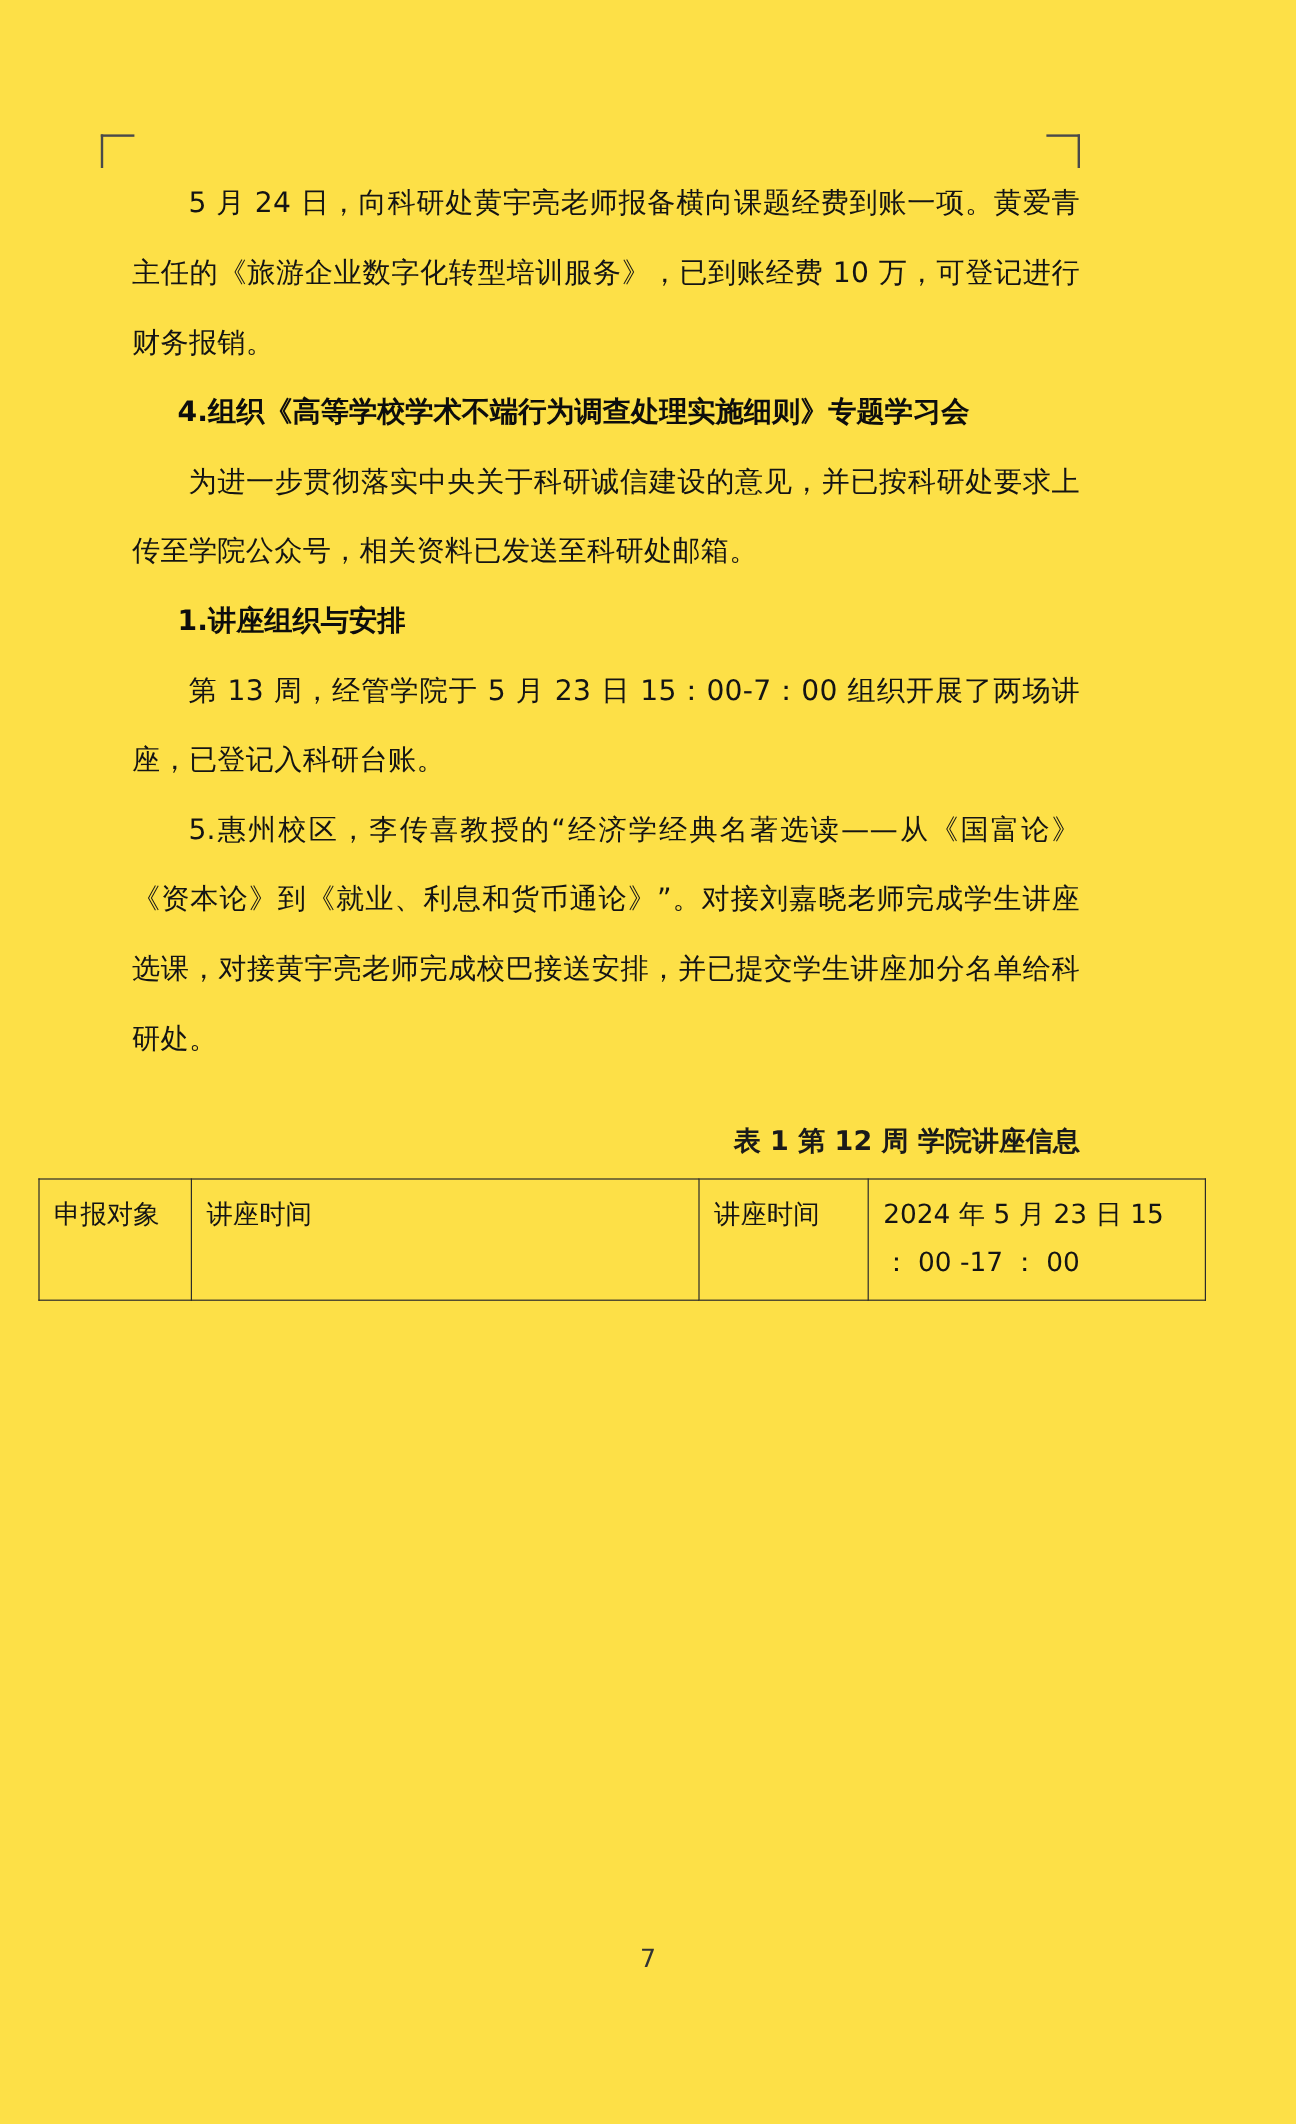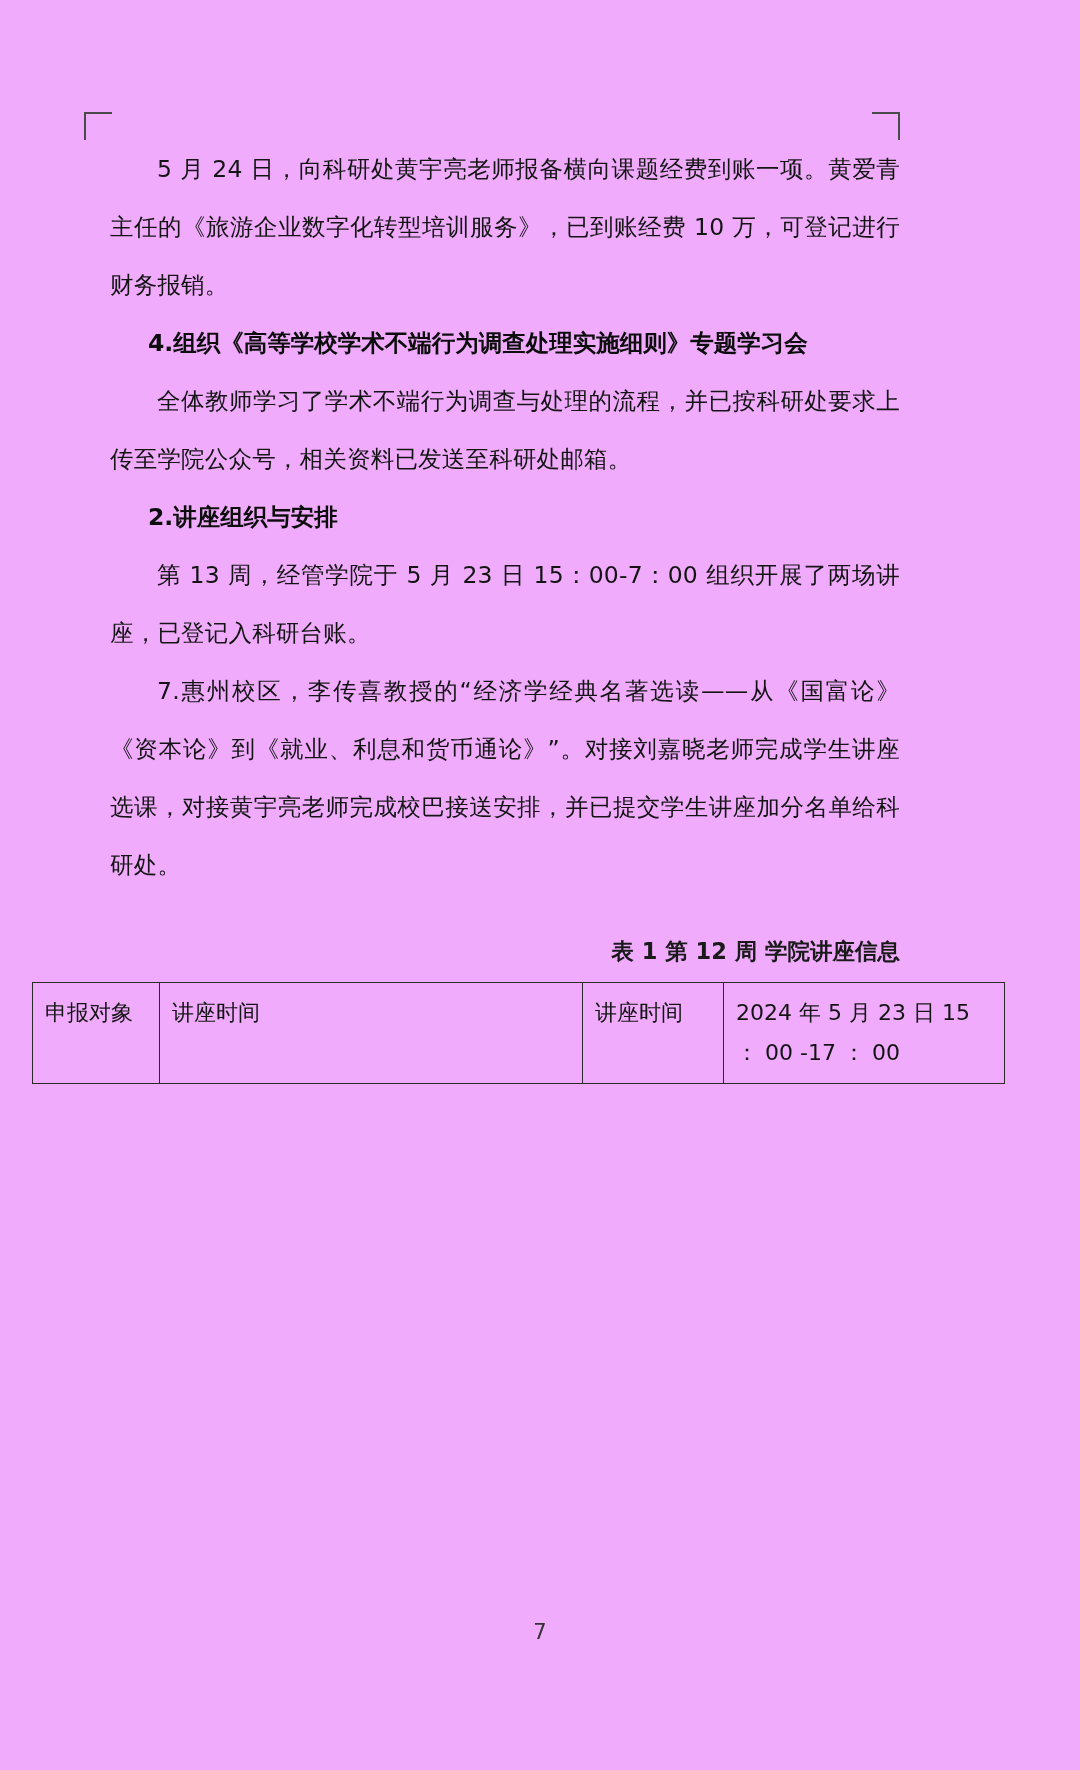--- a/index.html
+++ b/index.html
@@ -13,21 +13,21 @@
     position: relative;
     font-family: "DejaVu Sans", sans-serif;
     color: #1a1a1a;
     overflow: hidden;
   }
   .page {
     position: absolute;
     left: 0; top: 0;
     width: 1080px;
     height: 1770px;
-    background: #f0abfc;
+    background: #fde047;
   }
   
   .crop {
     position: absolute;
     width: 26px;
     height: 26px;
   }
   .crop.tl { left: 84px;  top: 112px;  border-left: 2px solid #4a4a4a; border-top: 2px solid #4a4a4a; }
   .crop.tr { left: 872px; top: 112px;  border-right: 2px solid #4a4a4a; border-top: 2px solid #4a4a4a; }
 
@@ -100,27 +100,27 @@
   <div class="crop tl"></div>
   <div class="crop tr"></div>
 
   <div class="frame">
 
     <p class="para indent">5 月 24 日，向科研处黄宇亮老师报备横向课题经费到账一项。黄爱青主任的《旅游企业数字化转型培训服务》，已到账经费 10 万，可登记进行财务报销。</p>
 
     <p class="heading">4.组织《高等学校学术不端行为调查处理实施细则》专题学习会</p>
 
 
-    <p class="para indent">全体教师学习了学术不端行为调查与处理的流程，并已按科研处要求上传至学院公众号，相关资料已发送至科研处邮箱。</p>
+    <p class="para indent">为进一步贯彻落实中央关于科研诚信建设的意见，并已按科研处要求上传至学院公众号，相关资料已发送至科研处邮箱。</p>
 
-    <p class="heading">2.讲座组织与安排</p>
+    <p class="heading">1.讲座组织与安排</p>
 
     <p class="para indent">第 13 周，经管学院于 5 月 23 日 15：00-7：00 组织开展了两场讲座，已登记入科研台账。</p>
 
-    <p class="para indent">7.惠州校区，李传喜教授的“经济学经典名著选读——从《国富论》《资本论》到《就业、利息和货币通论》”。对接刘嘉晓老师完成学生讲座选课，对接黄宇亮老师完成校巴接送安排，并已提交学生讲座加分名单给科研处。</p>
+    <p class="para indent">5.惠州校区，李传喜教授的“经济学经典名著选读——从《国富论》《资本论》到《就业、利息和货币通论》”。对接刘嘉晓老师完成学生讲座选课，对接黄宇亮老师完成校巴接送安排，并已提交学生讲座加分名单给科研处。</p>
 
 
     <div class="tbl-caption">表 1    第 12 周 学院讲座信息</div>
 
     <table class="info">
       <tbody>
           <tr>
         <td class="lbl1">申报对象</td>
         <td class="val1">讲座时间</td>
         <td class="lbl2">讲座时间</td>

